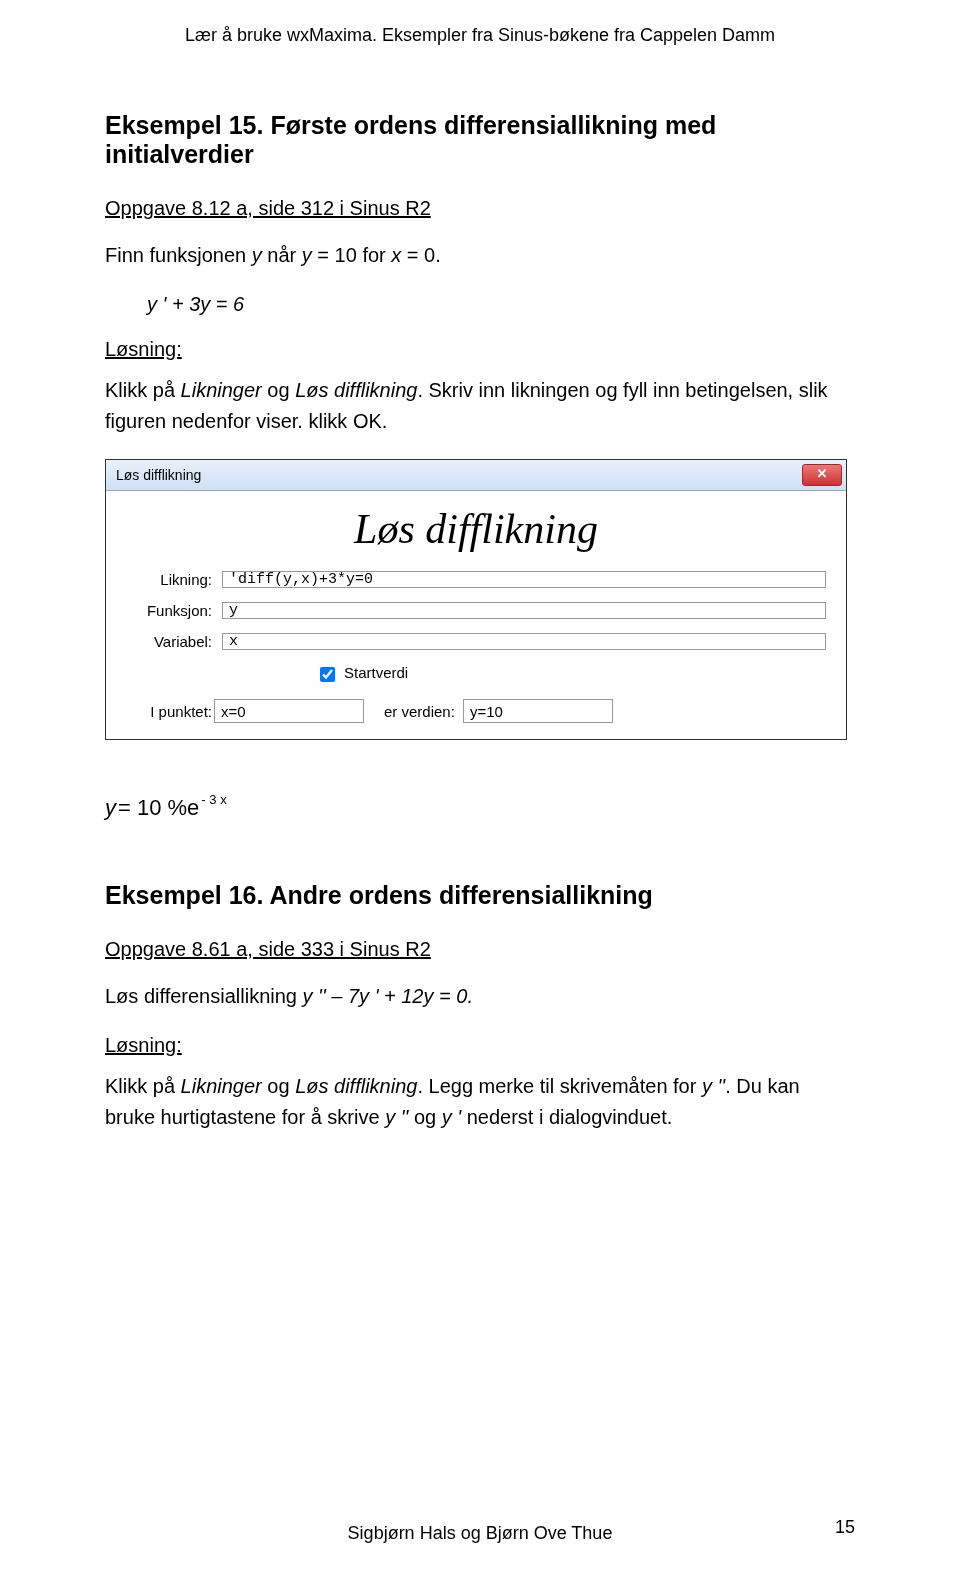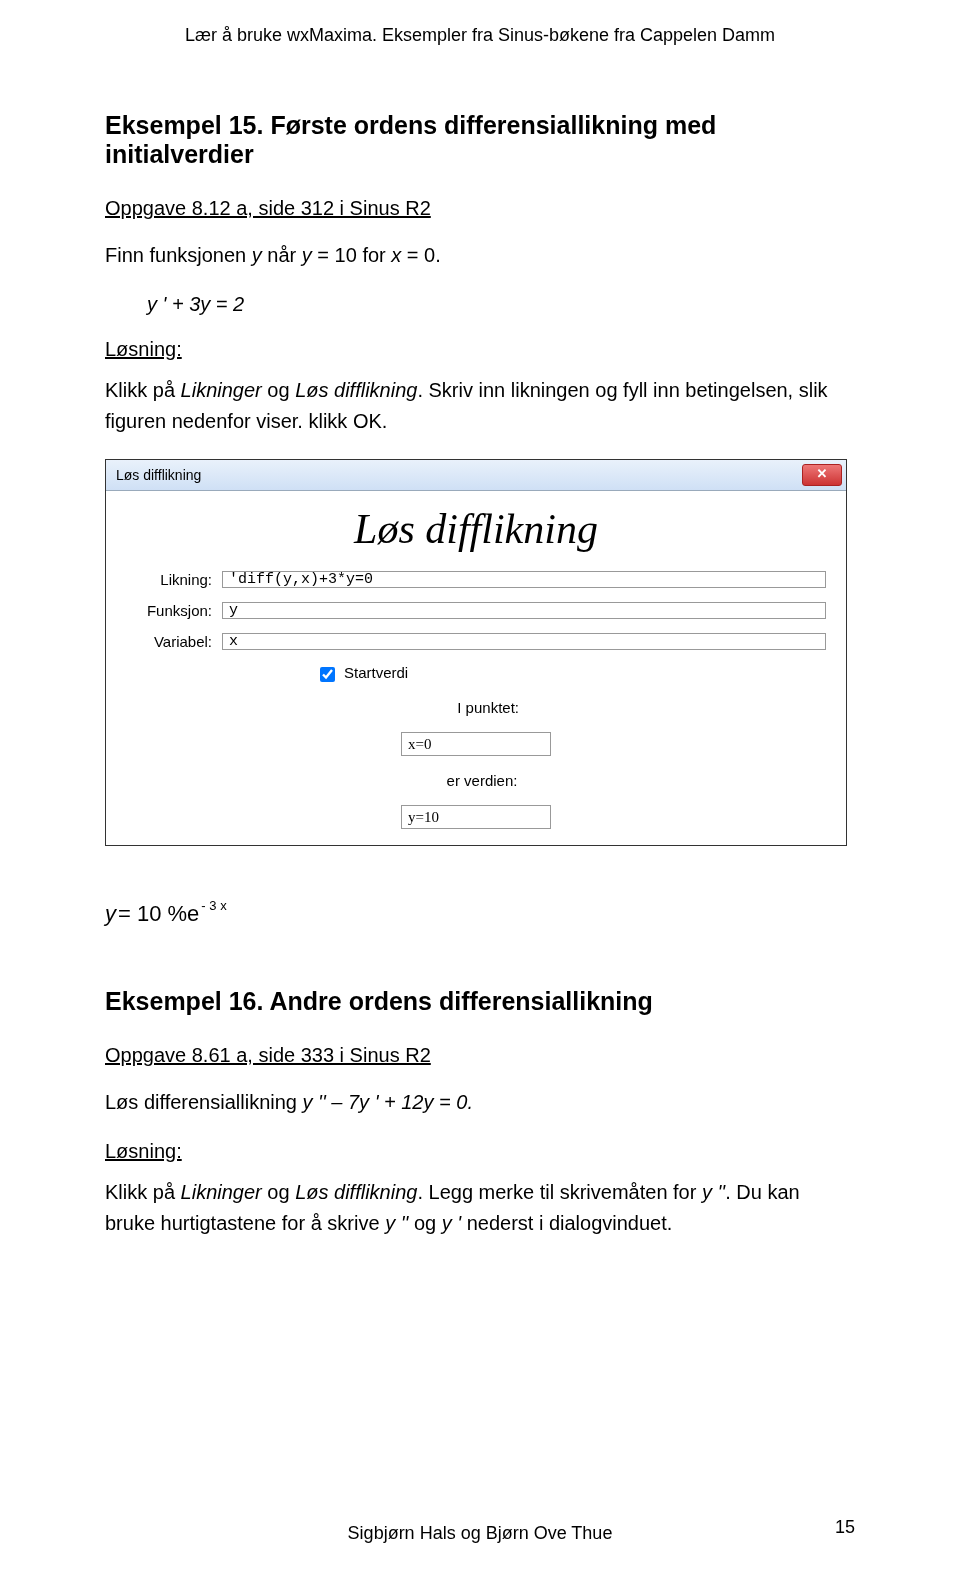--- a/index.html
+++ b/index.html
@@ -116,31 +116,30 @@
     align-items: flex-start;
     margin-left: 190px;
     margin-bottom: 14px;
     gap: 6px;
     font-size: 15px;
   }
   .checkbox-row input { width: 15px; height: 15px; }
   .combo-row {
     display: flex;
     align-items: center;
-    gap: 16px;
-    flex-direction: column;
+    gap: 2px;
   }
   .combo-row label.lbl { width: 86px; text-align: right; font-size: 15px; }
   .combo-row span.mid-label { font-size: 15px; padding: 0 6px 0 18px; }
   .combo-row input.short {
     width: 150px;
     height: 24px;
     border: 1px solid #999;
     padding: 0 6px;
-    font-family: Liberation Serif, serif;
+    font-family: Liberation Sans, sans-serif;
     font-size: 15px;
     box-sizing: border-box;
   }
 
   .result-expr {
     font-family: Arial, sans-serif;
     font-size: 22px;
     font-style: italic;
     margin-top: 55px;
     margin-bottom: 60px;
@@ -179,21 +178,21 @@
   <div class="running-header">Lær å bruke wxMaxima. Eksempler fra Sinus-bøkene fra Cappelen Damm</div>
 
   <h2 class="section-title">Eksempel 15. Første ordens differensiallikning med initialverdier</h2>
 
   <div class="oppgave">Oppgave 8.12 a, side 312 i Sinus R2</div>
 
   <div class="para italicpart">
     <span>Finn funksjonen </span><span class="iv">y</span><span> når </span><span class="iv">y</span><span> = 10 for </span><span class="iv">x</span><span> = 0.</span>
   </div>
 
-  <div class="indent it">y ' + 3y = 2</div>
+  <div class="indent it">y ' + 3y = 6</div>
 
   <div class="losning">Løsning:</div>
 
   <div class="para">
     <span>Klikk på <span class="it">Likninger</span> og <span class="it">Løs difflikning</span>. Skriv inn likningen og fyll inn betingelsen, slik figuren nedenfor viser. klikk OK.</span>
   </div>
 
   <div class="dialog">
     <div class="dialog-titlebar">
       <span>Løs difflikning</span>

